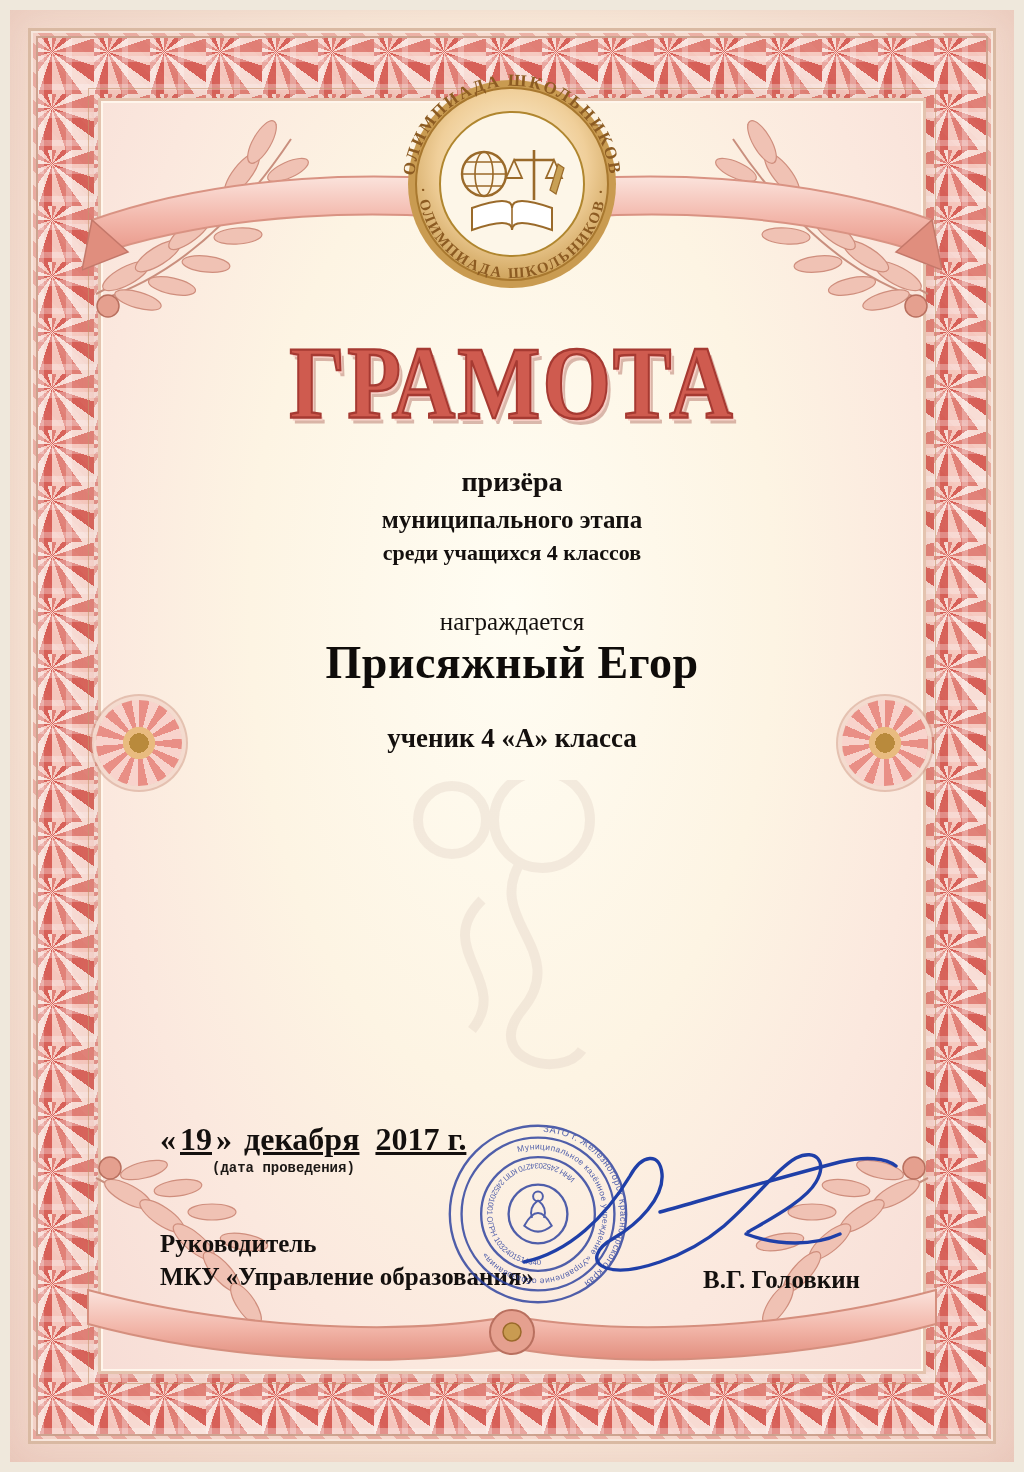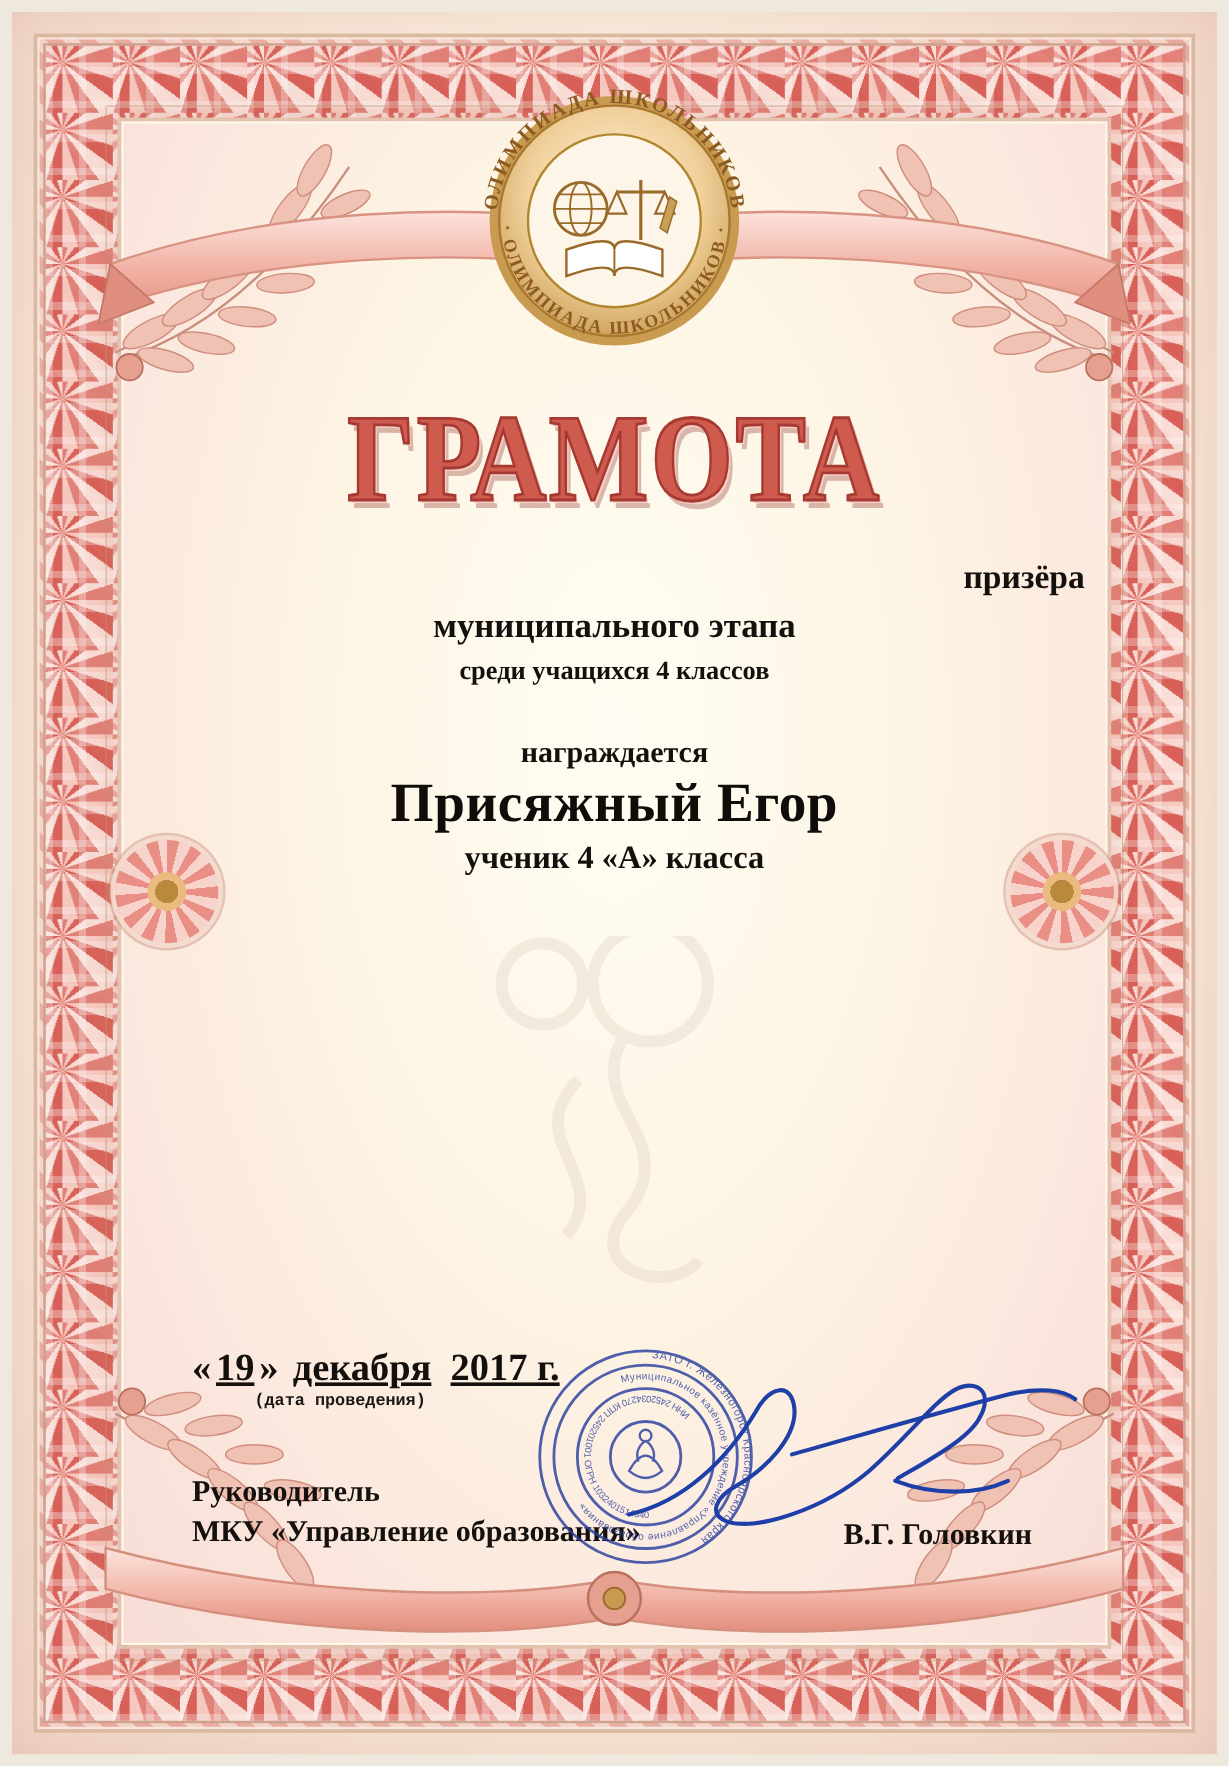--- a/index.html
+++ b/index.html
@@ -162,40 +162,41 @@
   }
 
   .subtitle-block {
     margin-top: 34px;
     color: #14100e;
   }
   .sub-line {
     font-weight: bold;
     line-height: 1.42;
   }
-  .sub-1 { font-size: 28px; text-align: right; }
-  .sub-2 { font-size: 29px; font-family: Liberation Serif, serif; }
+  .sub-1 { font-size: 28px; }
+  .sub-2 { font-size: 25px; font-family: Liberation Serif, serif; }
   .sub-3 { font-size: 27px; }
   .sub-4 { font-size: 22px; }
 
   .awarded {
     margin-top: 40px;
     font-size: 25px;
-    font-weight: bold;
+    font-weight: normal;
     color: #14100e;
   }
 
   .recipient {
     font-size: 46px;
     font-weight: bold;
     letter-spacing: 0.5px;
     color: #0f0c0a;
   }
 
   .details {
+    margin-top: 30px;
     color: #14100e;
   }
   .det-line {
     font-size: 27px;
     font-weight: bold;
     line-height: 1.45;
   }
 
   
   .watermark {

